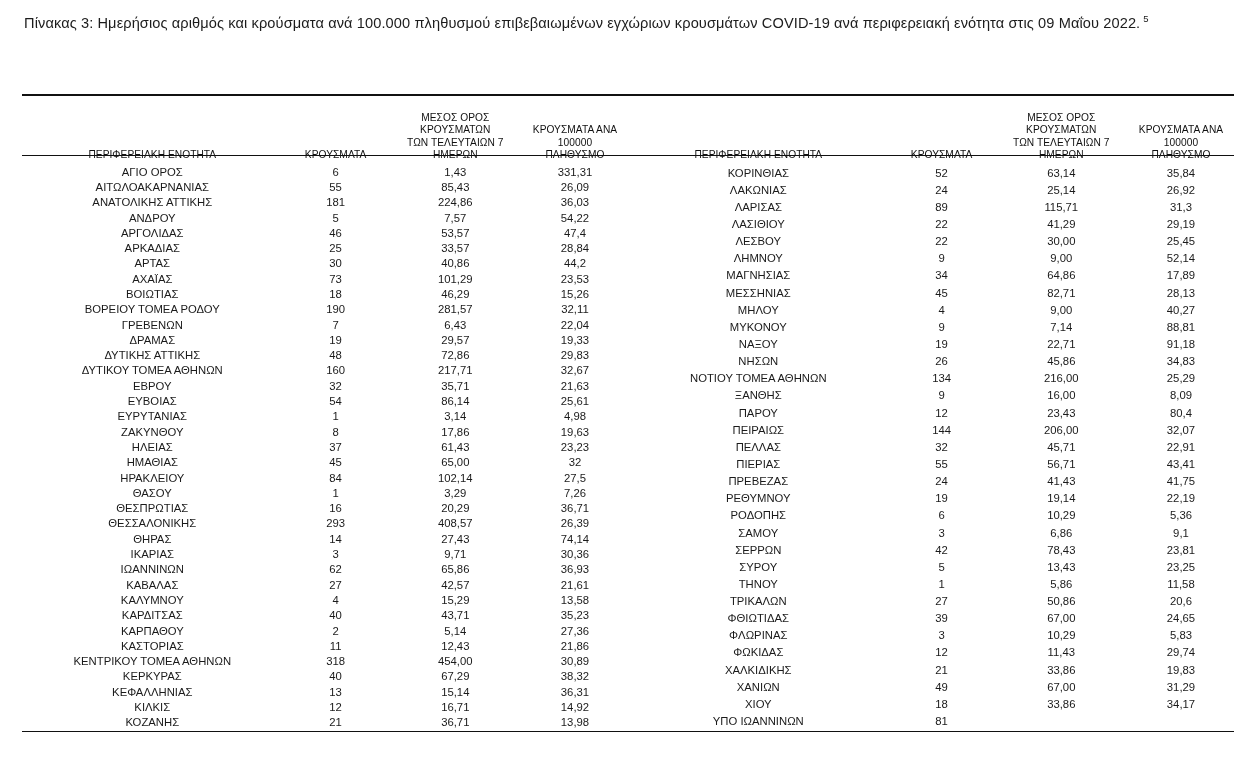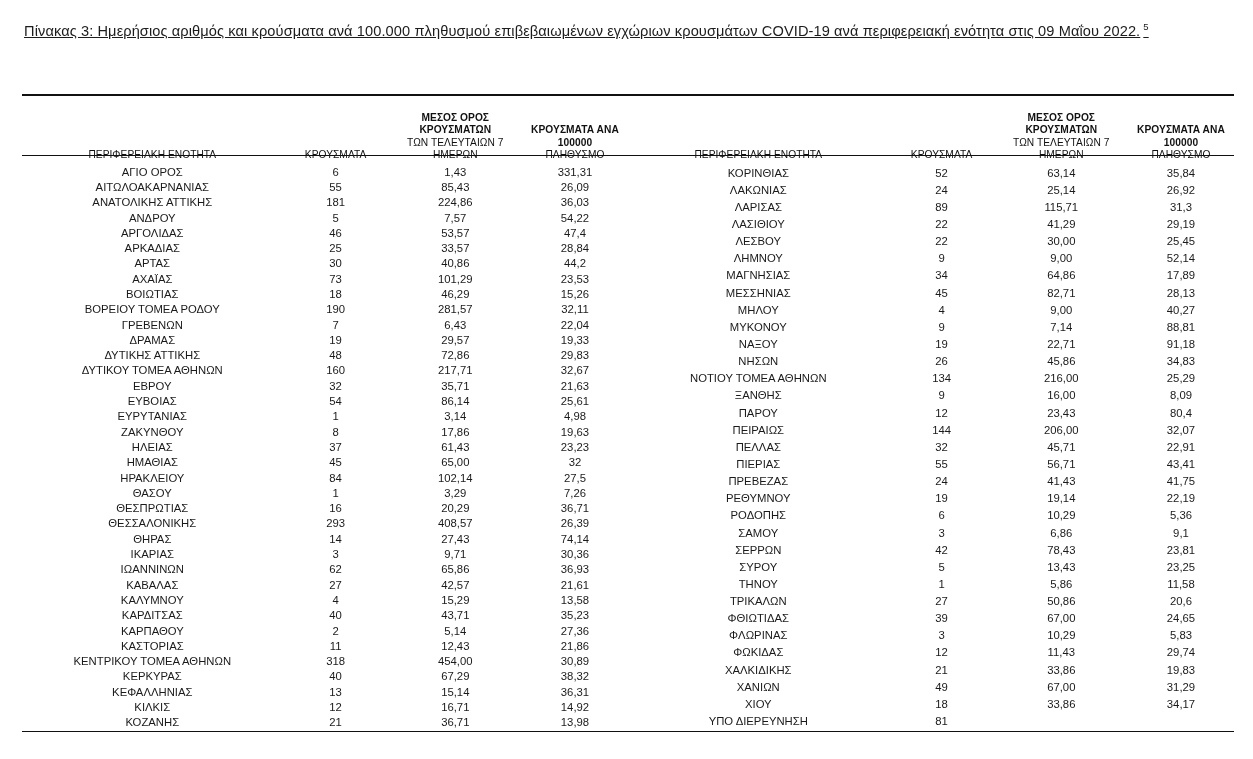--- a/index.html
+++ b/index.html
@@ -14,27 +14,26 @@
     font-family: "Liberation Sans", "DejaVu Sans", sans-serif;
     color: #1a1a1a;
     overflow: hidden;
     position: relative;
   }
 
   
   .title-block {
     position: absolute;
     left: 24px;
-    top: 18px;
+    top: 10px;
     width: 1208px;
     font-size: 14.6px;
     line-height: 26px;
     color: #1c1c1c;
     letter-spacing: 0.1px;
-    text-decoration: underline;
   }
   .title-block .sup {
     font-size: 9.5px;
     vertical-align: super;
     line-height: 0;
     margin-left: 3px;
   }
 
   
   .table-wrap {
@@ -77,21 +76,21 @@
     font-weight: normal;
     font-size: 10.2px;
     line-height: 12.4px;
     vertical-align: bottom;
     padding: 0 0 3px 0;
     text-align: center;
     color: #111;
     letter-spacing: 0.05px;
     height: 44px;
   }
-  thead th .l1 { display: block; font-weight: bold; }
+  thead th .l1 { display: block; }
   thead th .l2 { display: block; }
 
   tbody td {
     font-size: 11.3px;
     line-height: 15.3px;
     height: 15.3px;
     padding: 0;
     text-align: center;
     color: #1a1a1a;
     white-space: nowrap;
@@ -578,21 +577,21 @@
             <td>67,00</td>
             <td>31,29</td>
           </tr>
           <tr>
             <td class="name">ΧΙΟΥ</td>
             <td>18</td>
             <td>33,86</td>
             <td>34,17</td>
           </tr>
           <tr>
-            <td class="name">ΥΠΟ ΔΙΕΡΕΥΝΗΣΗ</td>
+            <td class="name">ΥΠΟ ΙΩΑΝΝΙΝΩΝ</td>
             <td>81</td>
             <td></td>
             <td></td>
           </tr>
         </tbody>
     </table>
 
   </div>
 
   <div class="rule-bottom"></div>

